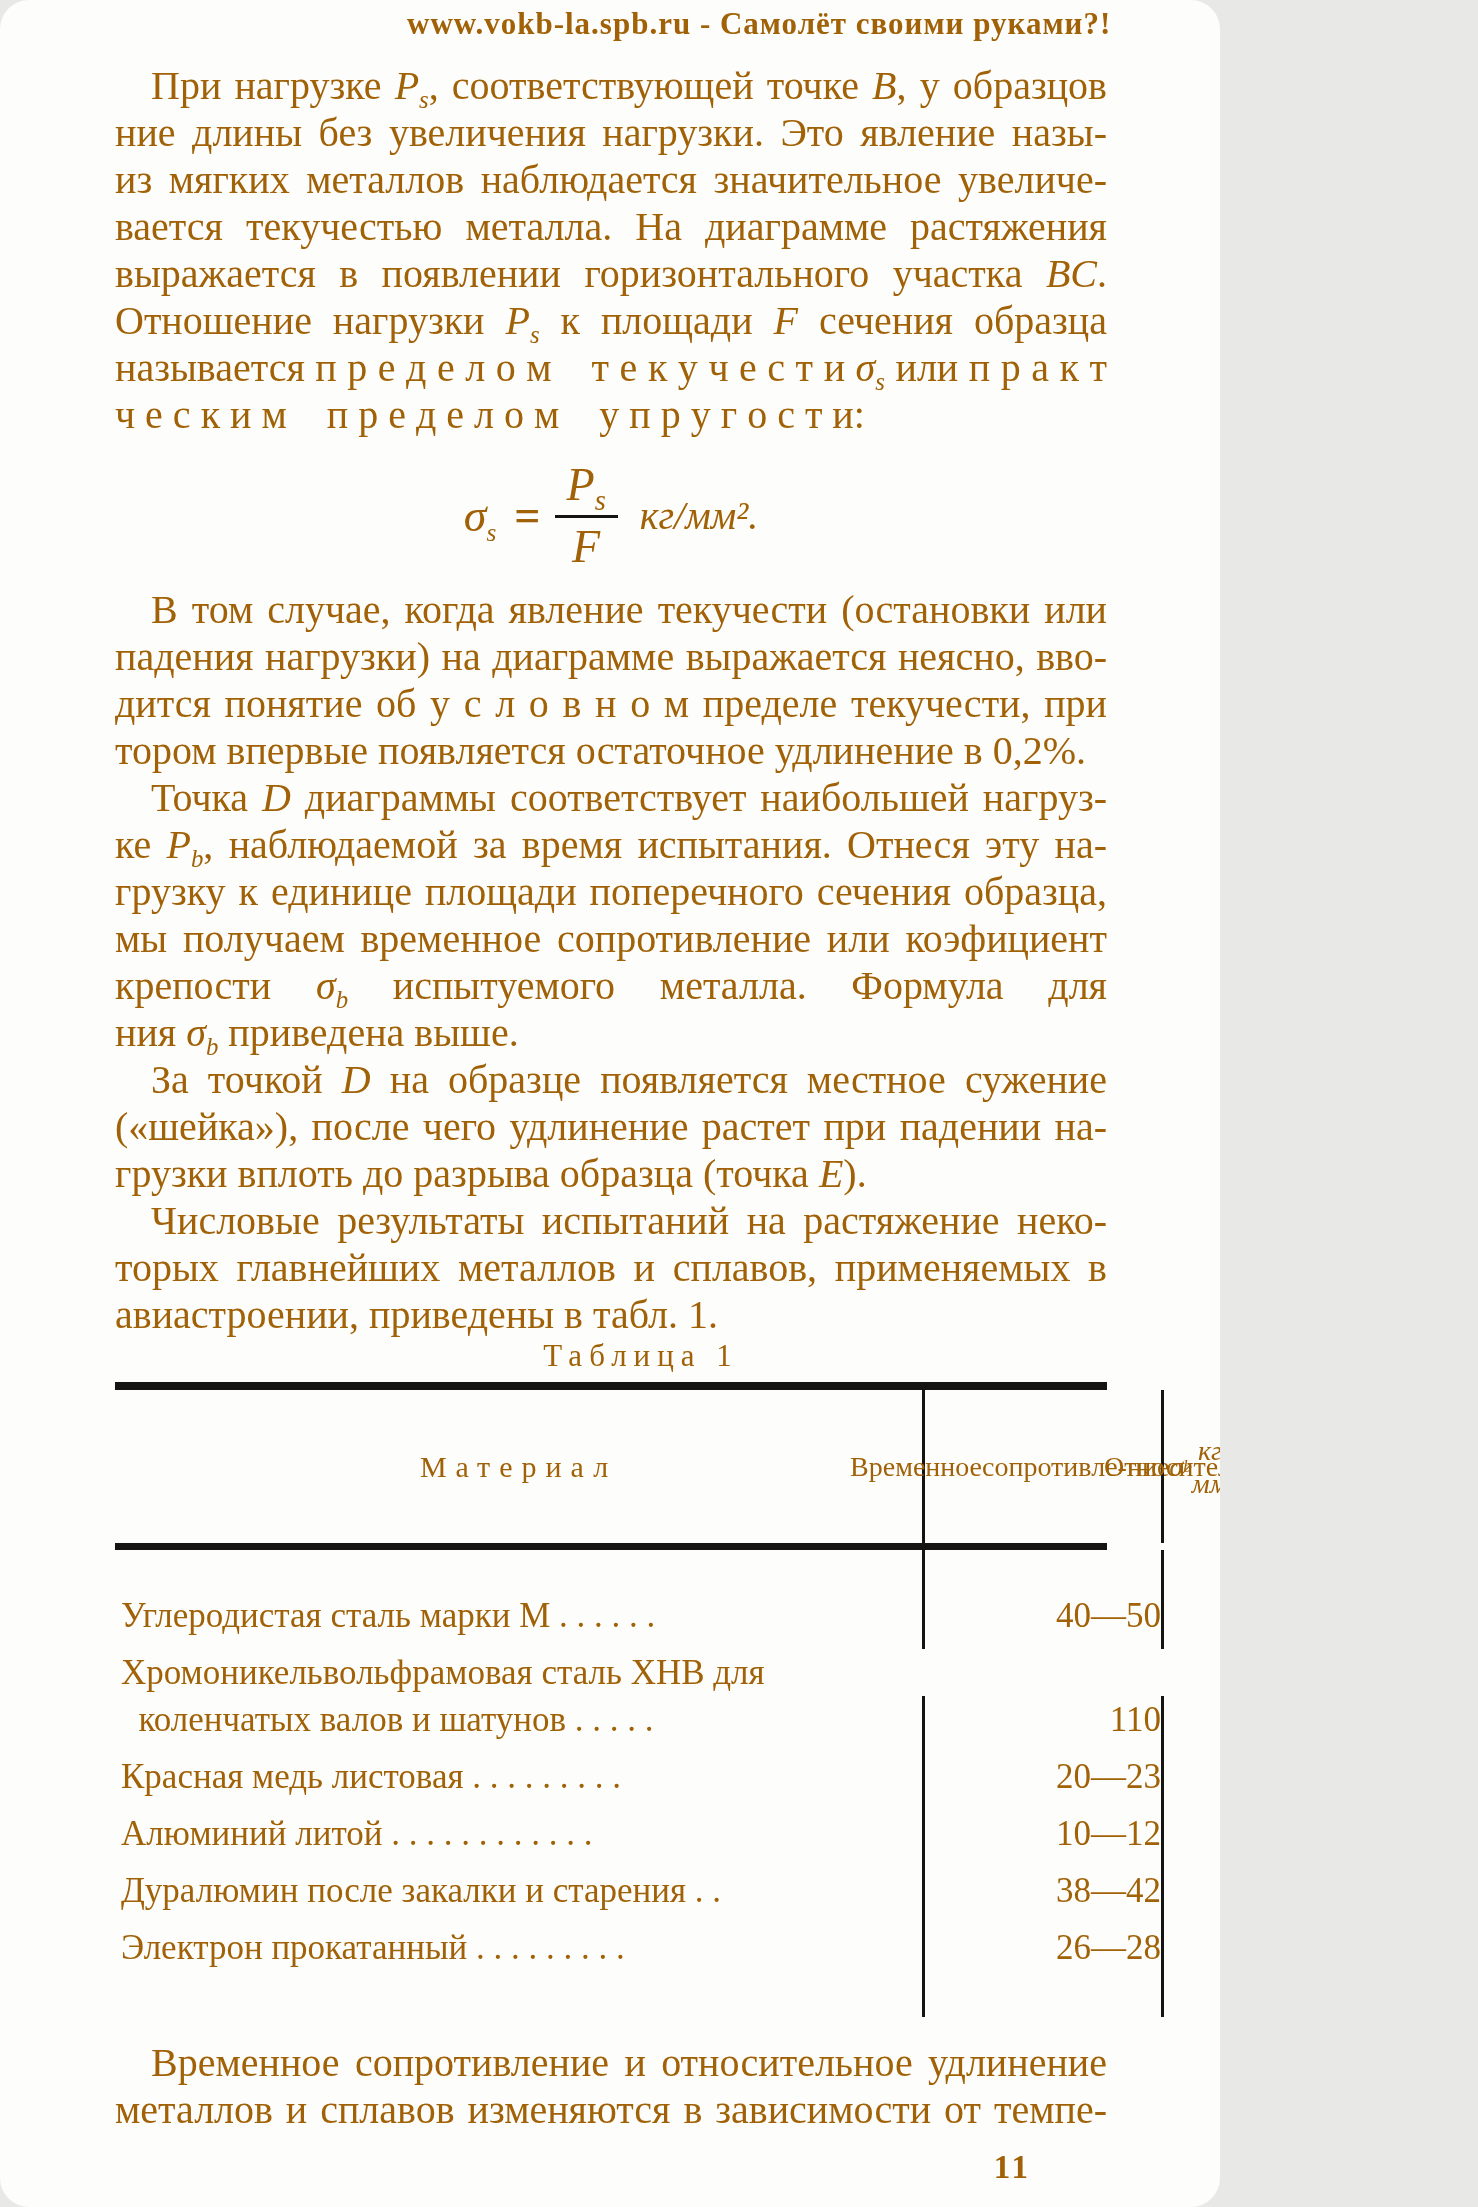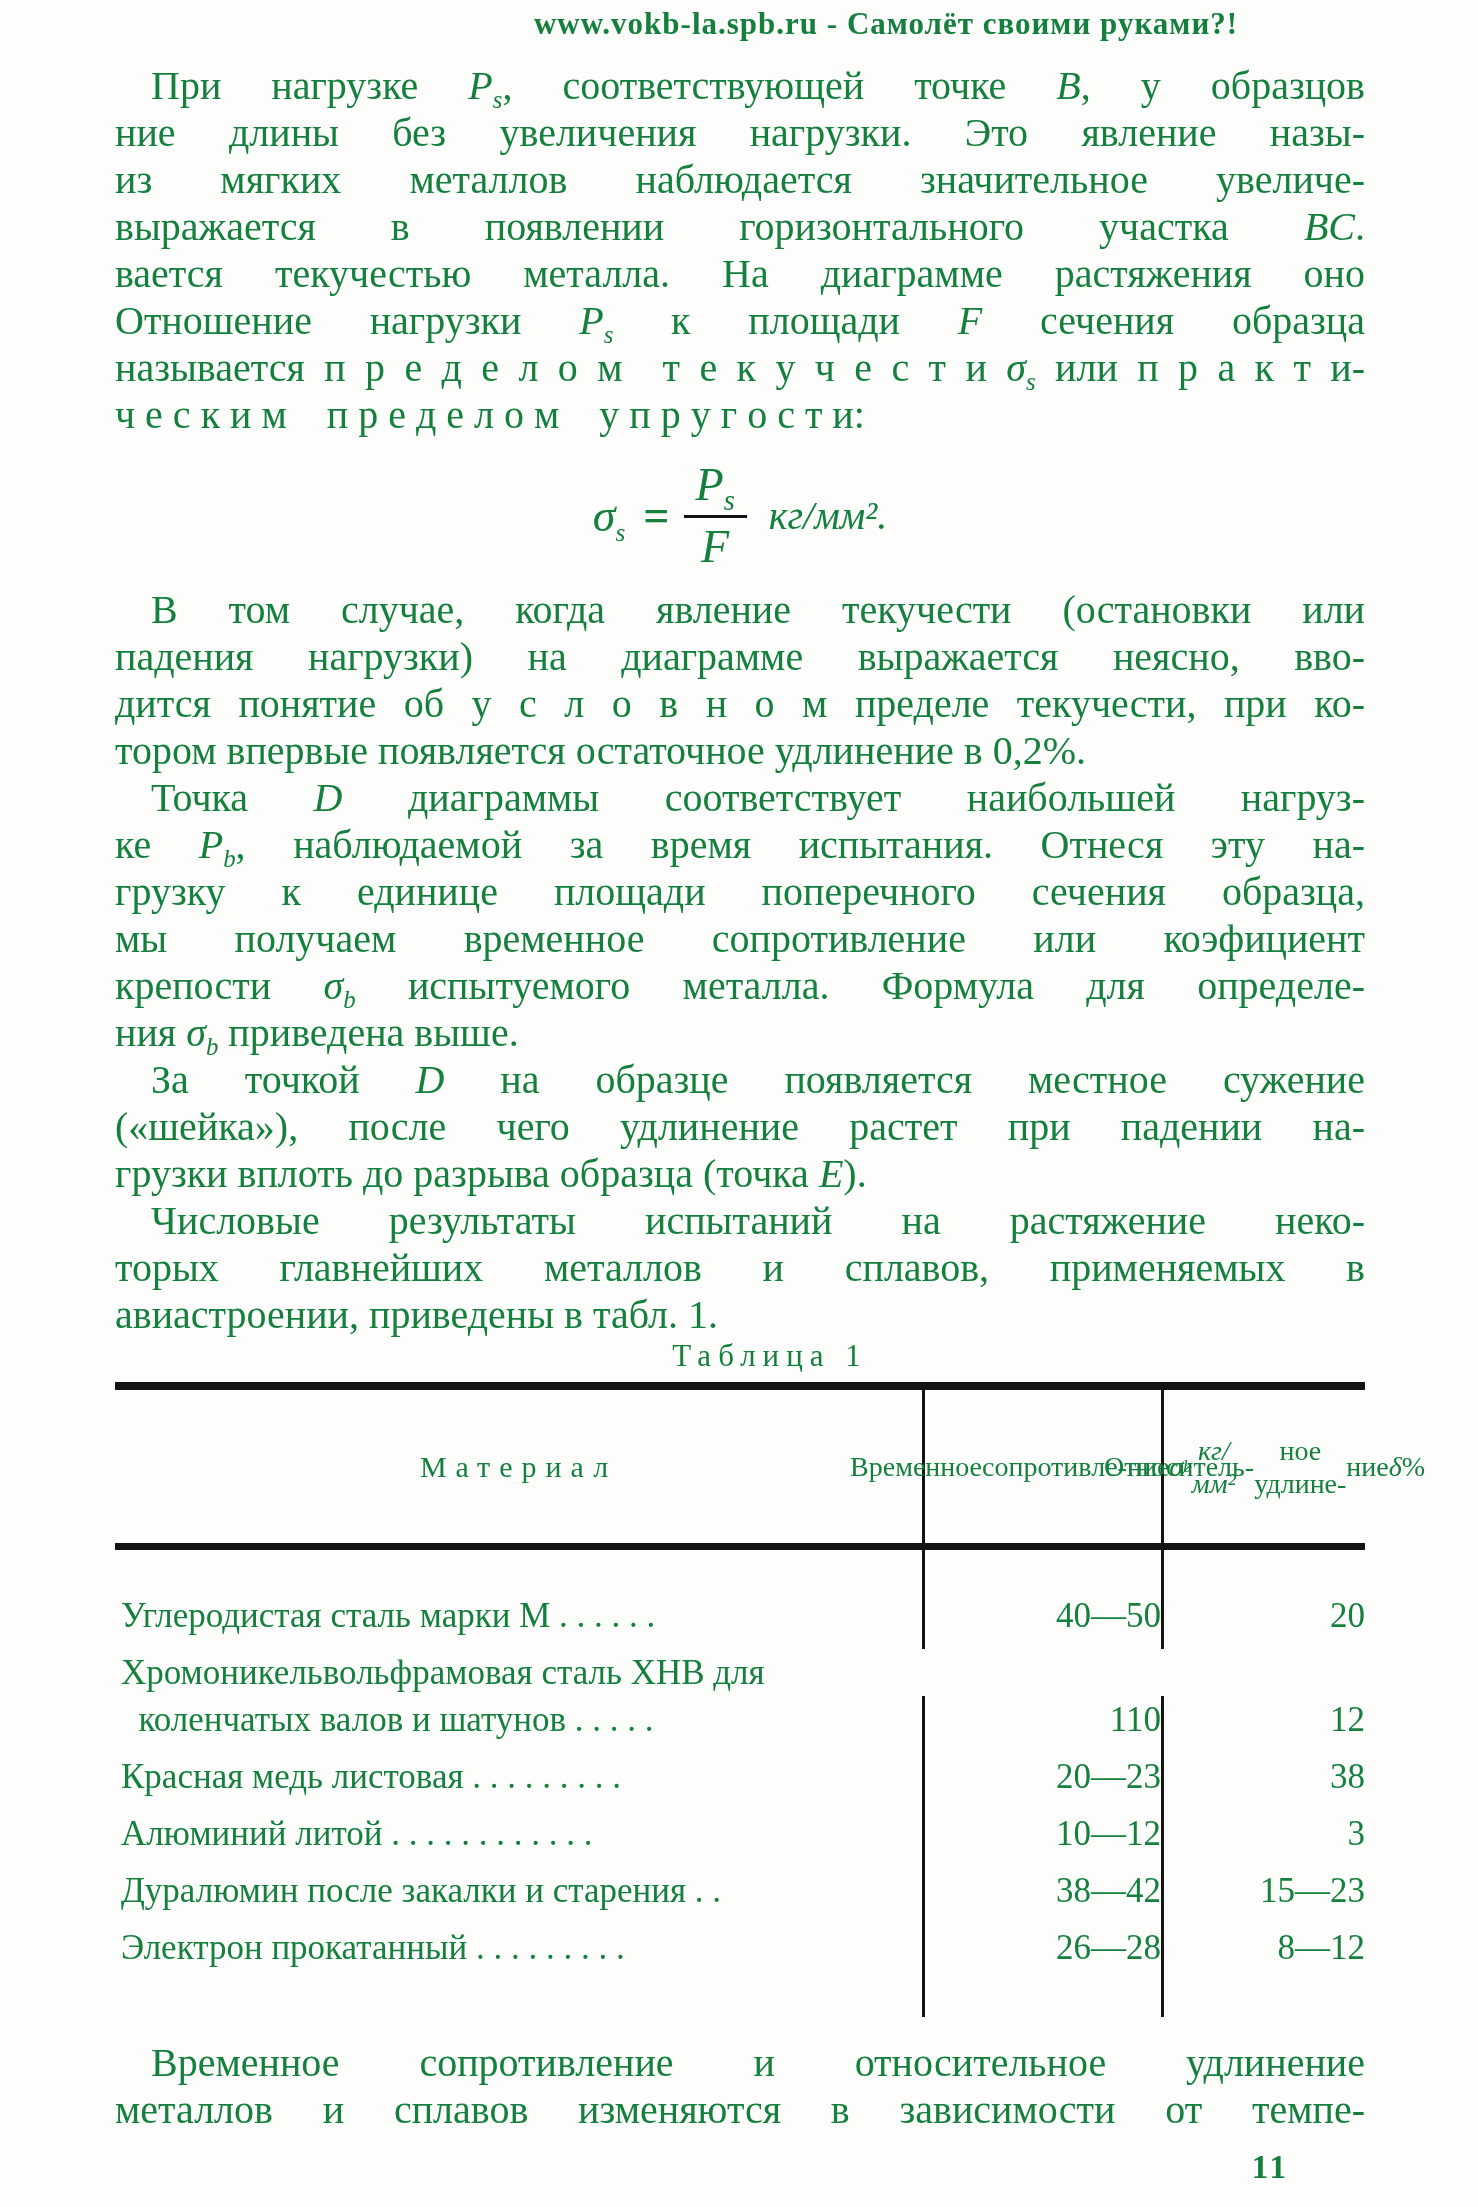--- a/index.html
+++ b/index.html
@@ -3,26 +3,27 @@
 <meta charset="utf-8">
 <style>
   html,body { margin:0; padding:0; }
   body {
     width:1478px; height:2207px;
     background:#e8e8e6;
     font-family:"Liberation Serif","DejaVu Serif",serif;
   }
   .page {
     position:relative;
-    width:1478px; height:2207px;
+    width:1220px; height:2207px;
     background:#fdfdfc;
-    color:#15803d;
+    color:#a16207;
     box-sizing:border-box;
     padding:6px 113px 0 115px;
     overflow:hidden;
+    border-radius:29px;
   }
   
   .scan-header {
     font-weight:bold;
     font-size:31px;
     letter-spacing:1px;
     text-align:center;
     padding-left:292px;
     white-space:nowrap;
   }
@@ -111,22 +112,22 @@
 <body>
 
 <div class="page">
 
   <div class="scan-header">www.vokb-la.spb.ru - Самолёт своими руками?!</div>
 
   <div class="para p-first">
       <div class="tline"><span>При нагрузке </span><i>P</i><sub>s</sub><span>, соответствующей точке </span><i>B</i><span>, у образцов</span></div>
       <div class="tline"><span>ние длины без увеличения нагрузки. Это явление назы-</span></div>
       <div class="tline"><span>из мягких металлов наблюдается значительное увеличе-</span></div>
+      <div class="tline"><span>вается текучестью металла. На диаграмме растяжения оно</span></div>
       <div class="tline"><span>выражается в появлении горизонтального участка </span><i>BC</i><span>.</span></div>
-      <div class="tline"><span>вается текучестью металла. На диаграмме растяжения оно</span></div>
       <div class="tline"><span>Отношение нагрузки </span><i>P</i><sub>s</sub><span> к площади </span><i>F</i><span> сечения образца</span></div>
       <div class="tline"><span>называется п р е д е л о м т е к у ч е с т и </span><i>σ</i><sub>s</sub><span> или п р а к т и-</span></div>
       <div class="tline lastline"><span>ч е с к и м п р е д е л о м у п р у г о с т и:</span></div>
     </div>
 
   <div class="formula-row">
     <span class="f-lhs"><i>σ</i><sub>s</sub></span>
     <span class="f-eq">=</span>
     <span class="f-frac">
       <span class="f-num"><i>P</i><sub>s</sub></span>

